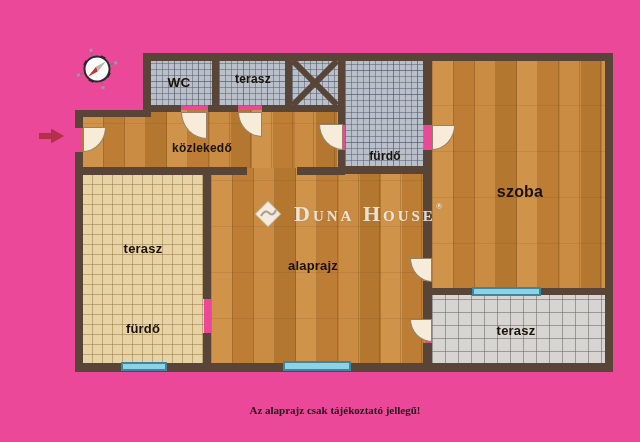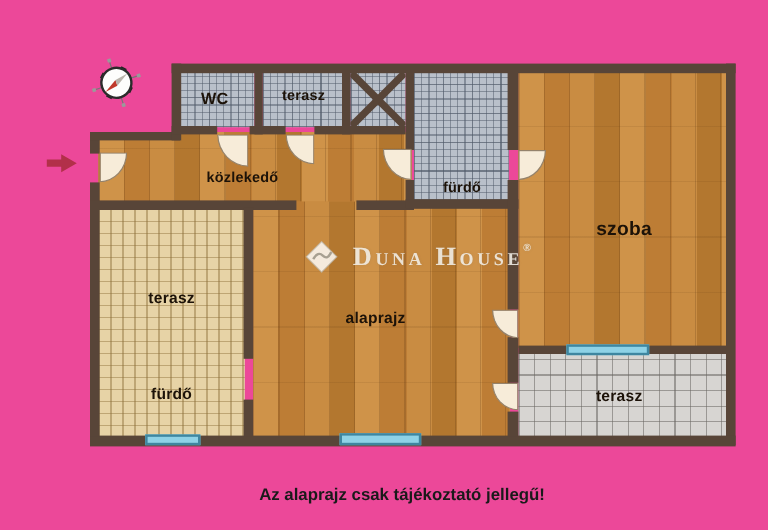--- a/index.html
+++ b/index.html
@@ -55,21 +55,21 @@
     pointer-events:none;
   }
   #watermark .brand{
     font-family:"Liberation Serif", serif;font-variant:small-caps;
     font-size:22px;font-weight:600;letter-spacing:3px;
     color:rgba(246,243,237,.85);text-shadow:0 0 2px rgba(140,120,90,.35);
   }
   #watermark sup{font-size:9px;vertical-align:12px;letter-spacing:0;}
   #disclaimer{
     position:absolute;left:335px;top:404px;transform:translateX(-50%);
-    font-weight:bold;font-size:14px;color:#1a1a1a;white-space:nowrap;
+    font-weight:bold;font-size:11px;color:#1a1a1a;white-space:nowrap;font-family:Liberation Serif, serif;
   }
 </style>
 </head>
 <body>
 
 <div id="canvas">
 
   <div class="floor tile-bath" style="left:150px;top:60px;width:62px;height:46px;"></div>
   <div class="floor tile-bath" style="left:219px;top:60px;width:66px;height:46px;"></div>
   <div class="floor tile-bath" style="left:292px;top:60px;width:46px;height:46px;"></div>

